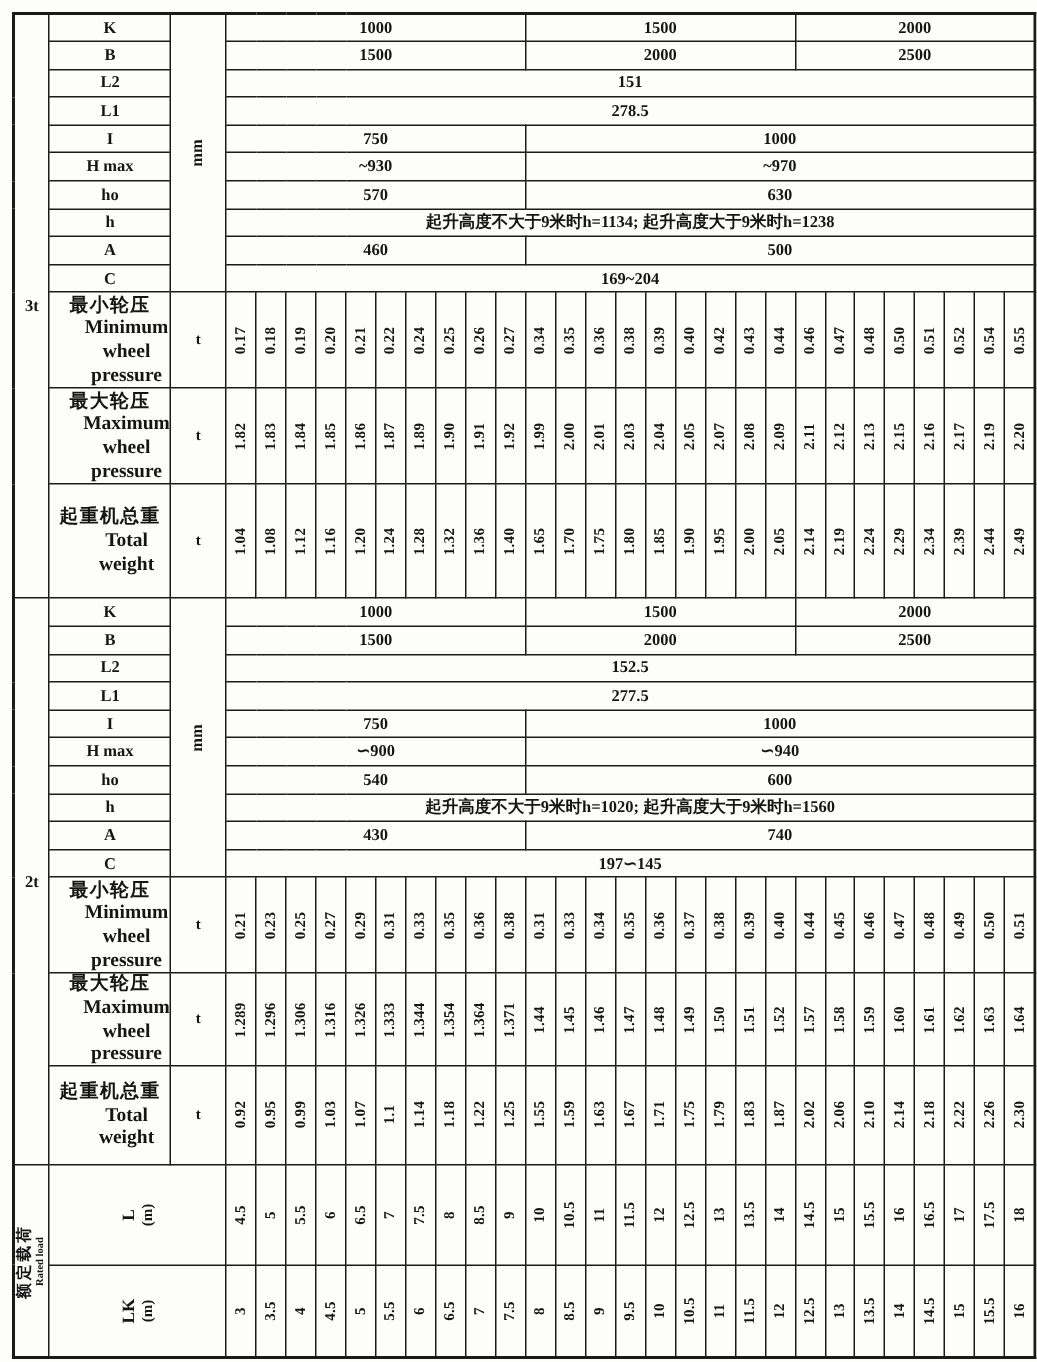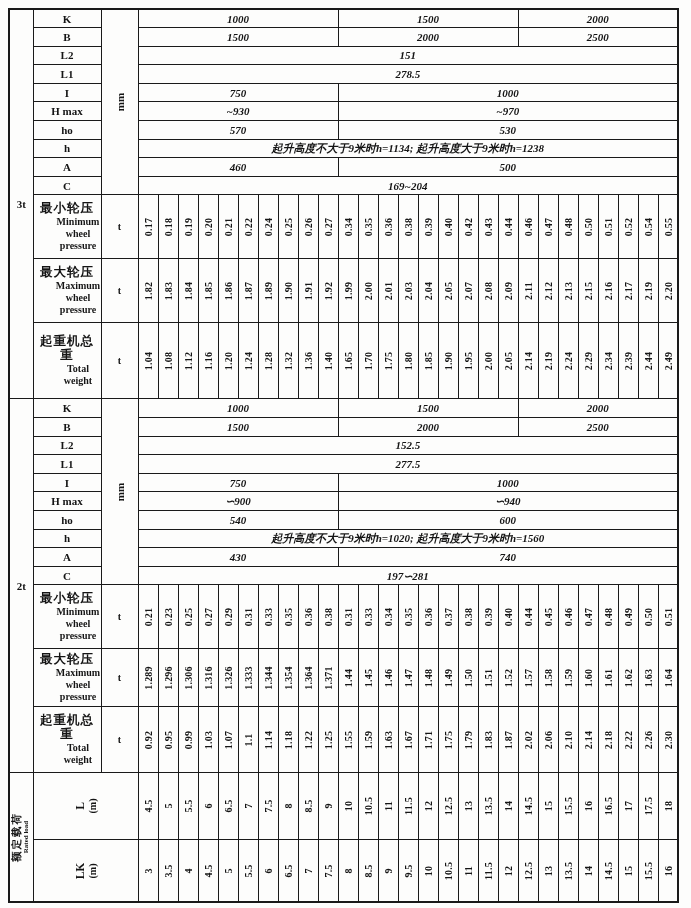--- a/index.html
+++ b/index.html
@@ -16,37 +16,37 @@
     border:1px solid #1a1a1a;padding:0;margin:0;
     text-align:center;vertical-align:middle;
     font-weight:bold;color:#151515;line-height:1.1;
   }
   col.cA{width:24px;} col.cB{width:68px;} col.cC{width:37px;} col.cD{width:20px;}
   tr.r18{height:18.6px;}
   tr.r58{height:58px;} tr.r62{height:62px;} tr.r64{height:64px;}
   tr.r66{height:66px;} tr.r67{height:67px;} tr.r77{height:76px;}
   td.load{font-size:11px;margin-left:32px;}
   td.plabel{font-size:11px;}
-  td.scell{font-size:11px;font-style:italic;}
+  td.scell{font-size:11px;}
   span.h{font-size:11px;white-space:nowrap;}
   td.ucell{position:relative;}
   td.vcell{position:relative;overflow:visible;}
   .rot{
     position:absolute;left:50%;top:50%;
     transform:translate(-50%,-50%) rotate(-90deg);
     white-space:nowrap;
   }
   span.v{
     position:absolute;left:50%;top:50%;
     transform:translate(-50%,-50%) rotate(-90deg);
     white-space:nowrap;font-size:10px;letter-spacing:0.2px;
   }
   .mm{font-size:11px;}
   td.rlabel .zh{font-size:12.5px;letter-spacing:1px;}
-  td.rlabel .en{font-size:10px;line-height:1.2;margin-left:22px;}
+  td.rlabel .en{font-size:13px;line-height:1.2;margin-left:22px;}
   td.unit{font-size:10px;}
   td.rated{position:relative;}
   .rated-zh{font-size:10.5px;letter-spacing:2px;text-align:center;}
   .rated-en{font-size:7px;text-align:center;}
   td.flabel{position:relative;}
   .fl1{font-size:11.5px;text-align:center;}
   .fl2{font-size:10px;text-align:center;}
 </style>
 </head>
 <body>
@@ -117,21 +117,21 @@
           <td class="scell" colspan="17"><span class="h">1000</span></td>
   </tr>
   <tr class="r18">
     <td class="plabel">H max</td>
     <td class="scell" colspan="10"><span class="h">~930</span></td>
           <td class="scell" colspan="17"><span class="h">~970</span></td>
   </tr>
   <tr class="r18">
     <td class="plabel">ho</td>
     <td class="scell" colspan="10"><span class="h">570</span></td>
-          <td class="scell" colspan="17"><span class="h">530</span></td>
+          <td class="scell" colspan="17"><span class="h">630</span></td>
   </tr>
   <tr class="r18">
     <td class="plabel">h</td>
     <td class="scell" colspan="27"><span class="h">起升高度不大于9米时h=1134; 起升高度大于9米时h=1238</span></td>
   </tr>
   <tr class="r18">
     <td class="plabel">A</td>
     <td class="scell" colspan="10"><span class="h">460</span></td>
           <td class="scell" colspan="17"><span class="h">500</span></td>
   </tr>
@@ -447,21 +447,21 @@
     <td class="plabel">h</td>
     <td class="scell" colspan="27"><span class="h">起升高度不大于9米时h=1020; 起升高度大于9米时h=1560</span></td>
   </tr>
   <tr class="r18">
     <td class="plabel">A</td>
     <td class="scell" colspan="10"><span class="h">430</span></td>
           <td class="scell" colspan="17"><span class="h">740</span></td>
   </tr>
   <tr class="r18">
     <td class="plabel">C</td>
-    <td class="scell" colspan="27"><span class="h">197∽281</span></td>
+    <td class="scell" colspan="27"><span class="h">197∽145</span></td>
   </tr>
   <tr class="r64">
     <td class="rlabel">
       <div class="zh">最小轮压</div>
       <div class="en">Minimum wheel pressure</div>
     </td>
     <td class="unit">t</td>
     <td class="vcell">
             <span class="v">0.21</span>
           </td>

